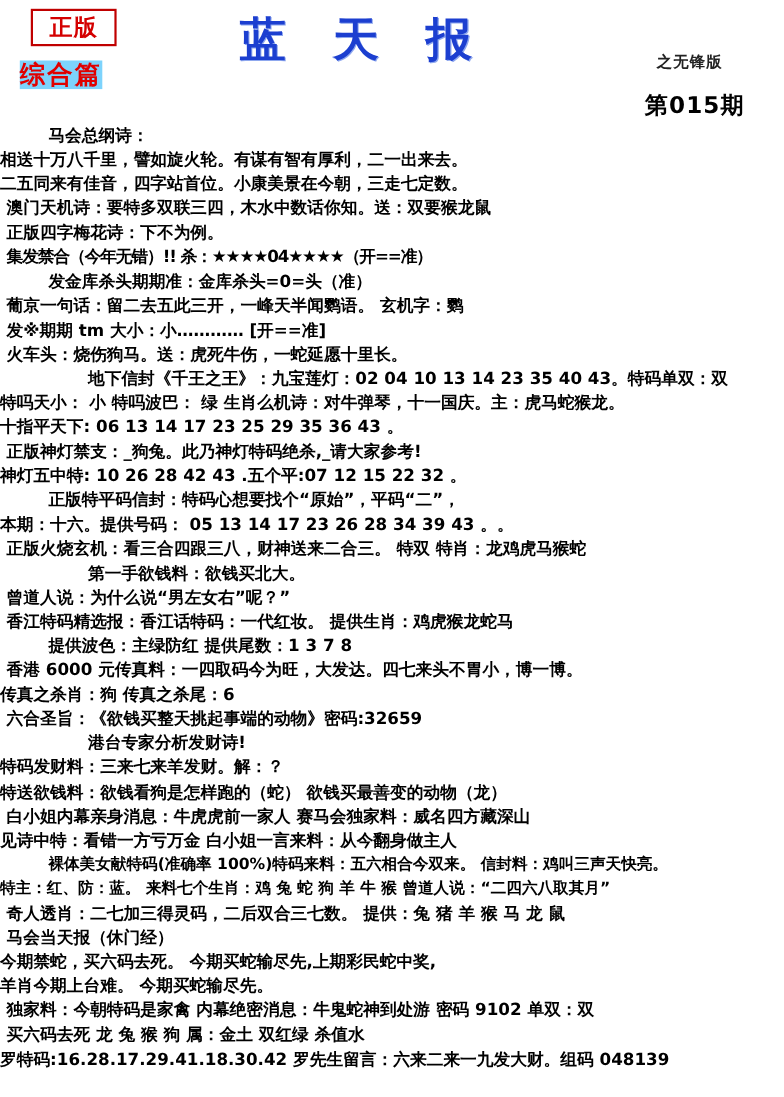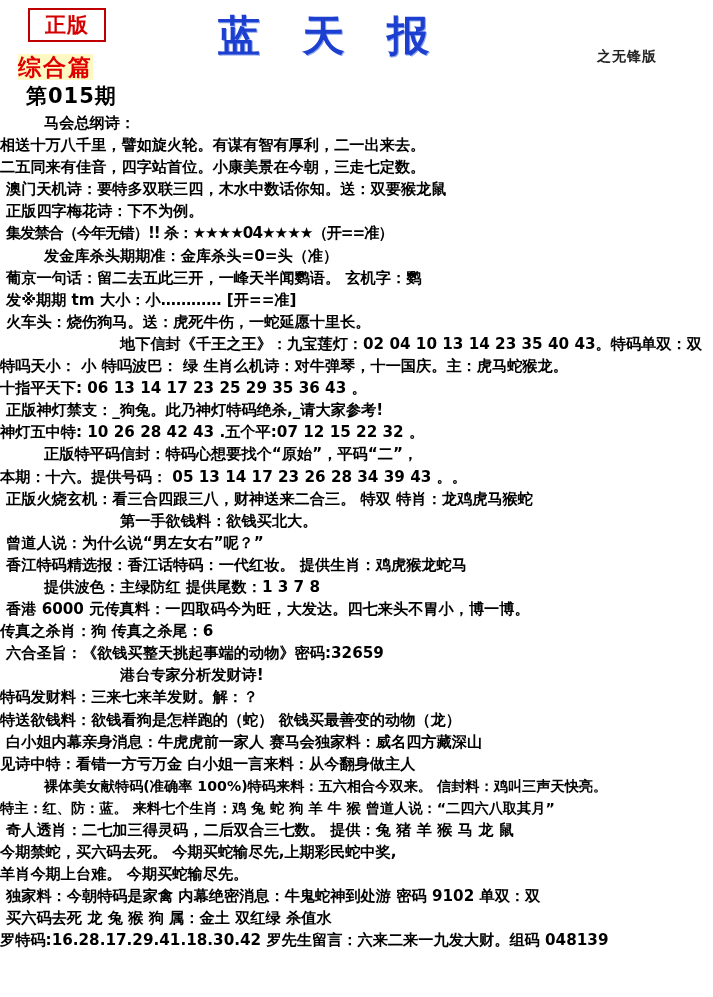--- a/index.html
+++ b/index.html
@@ -44,21 +44,21 @@
   .badge-zonghe {
     position: absolute;
     left: 18px;
     top: 52px;
     color: #e00000;
     font-size: 23px;
     font-weight: bold;
     letter-spacing: 2px;
   }
   .badge-zonghe .hl {
-    background: #fef9c3;
+    background: #7dd3fc;
   }
   .main-title {
     position: absolute;
     left: 0;
     right: 16px;
     top: 8px;
     text-align: center;
     color: #1c3fd0;
     font-size: 42px;
     font-weight: bold;
@@ -72,21 +72,21 @@
     color: #222222;
     font-size: 14px;
     font-weight: bold;
     letter-spacing: 1px;
   }
   .issue {
     position: absolute;
     left: 0;
     right: 0;
     top: 82px;
-    text-align: left;
+    text-align: right;
     font-size: 21px;
     font-weight: bold;
     letter-spacing: 1px;
     margin-left: 26px;
   }
   
   .content {
     position: absolute;
     top: 112px;
     left: 0;
@@ -97,21 +97,21 @@
     line-height: 22.1px;
     white-space: nowrap;
     letter-spacing: 0px;
     font-weight: bold;
     color: #000;
     padding-left: 6px;
   }
   .i0 { padding-left: 0; }
   .i1 { padding-left: 44px; }
   .i2 { }
-  .i3 { padding-left: 120px; }
+  .i3 { padding-left: 80px; }
   .small { font-size: 14.2px; }
   .stars { letter-spacing: -1px; }
 </style>
 </head>
 <body>
 
 <div class="page">
 
   <div class="header">
     <div class="badge-zhengban">正版</div>
@@ -148,20 +148,21 @@
     <div class="line i0">传真之杀肖：狗 传真之杀尾：6</div>
     <div class="line i2">六合圣旨：《欲钱买整天挑起事端的动物》密码:32659</div>
     <div class="line i3">港台专家分析发财诗!</div>
     <div class="line i0">特码发财料：三来七来羊发财。解：？</div>
     <div class="line i0">特送欲钱料：欲钱看狗是怎样跑的（蛇） 欲钱买最善变的动物（龙）</div>
     <div class="line i2">白小姐内幕亲身消息：牛虎虎前一家人 赛马会独家料：威名四方藏深山</div>
     <div class="line i0">见诗中特：看错一方亏万金 白小姐一言来料：从今翻身做主人</div>
     <div class="line i1 small">裸体美女献特码(准确率 100%)特码来料：五六相合今双来。  信封料：鸡叫三声天快亮。</div>
     <div class="line i0 small">特主：红、防：蓝。  来料七个生肖：鸡 兔 蛇 狗 羊 牛 猴  曾道人说：“二四六八取其月”</div>
     <div class="line i2">奇人透肖：二七加三得灵码，二后双合三七数。 提供：兔 猪 羊 猴 马 龙 鼠</div>
+    <div class="line i2">马会当天报（休门经）</div>
     <div class="line i0">今期禁蛇，买六码去死。 今期买蛇输尽先,上期彩民蛇中奖,</div>
     <div class="line i0">羊肖今期上台难。 今期买蛇输尽先。</div>
     <div class="line i2">独家料：今朝特码是家禽 内幕绝密消息：牛鬼蛇神到处游 密码 9102 单双：双</div>
     <div class="line i2">买六码去死  龙 兔 猴 狗 属：金土  双红绿  杀值水</div>
     <div class="line i0">罗特码:16.28.17.29.41.18.30.42  罗先生留言：六来二来一九发大财。组码 048139</div>
   </div>
 
 </div>
 
 </body></html>

